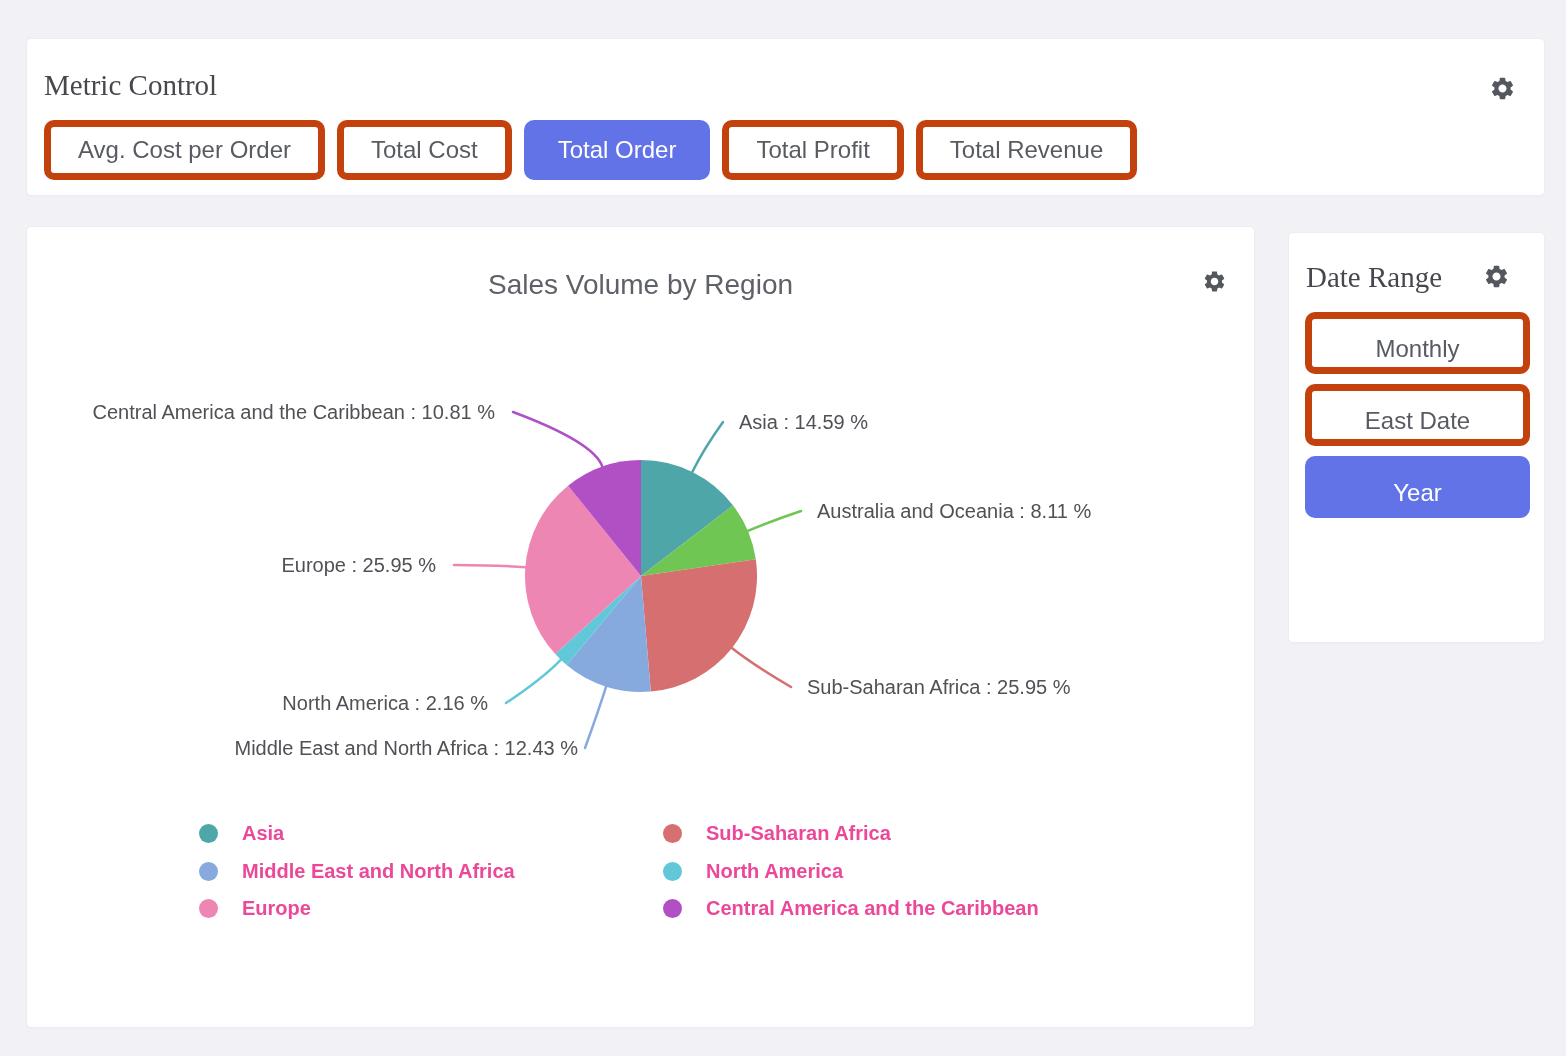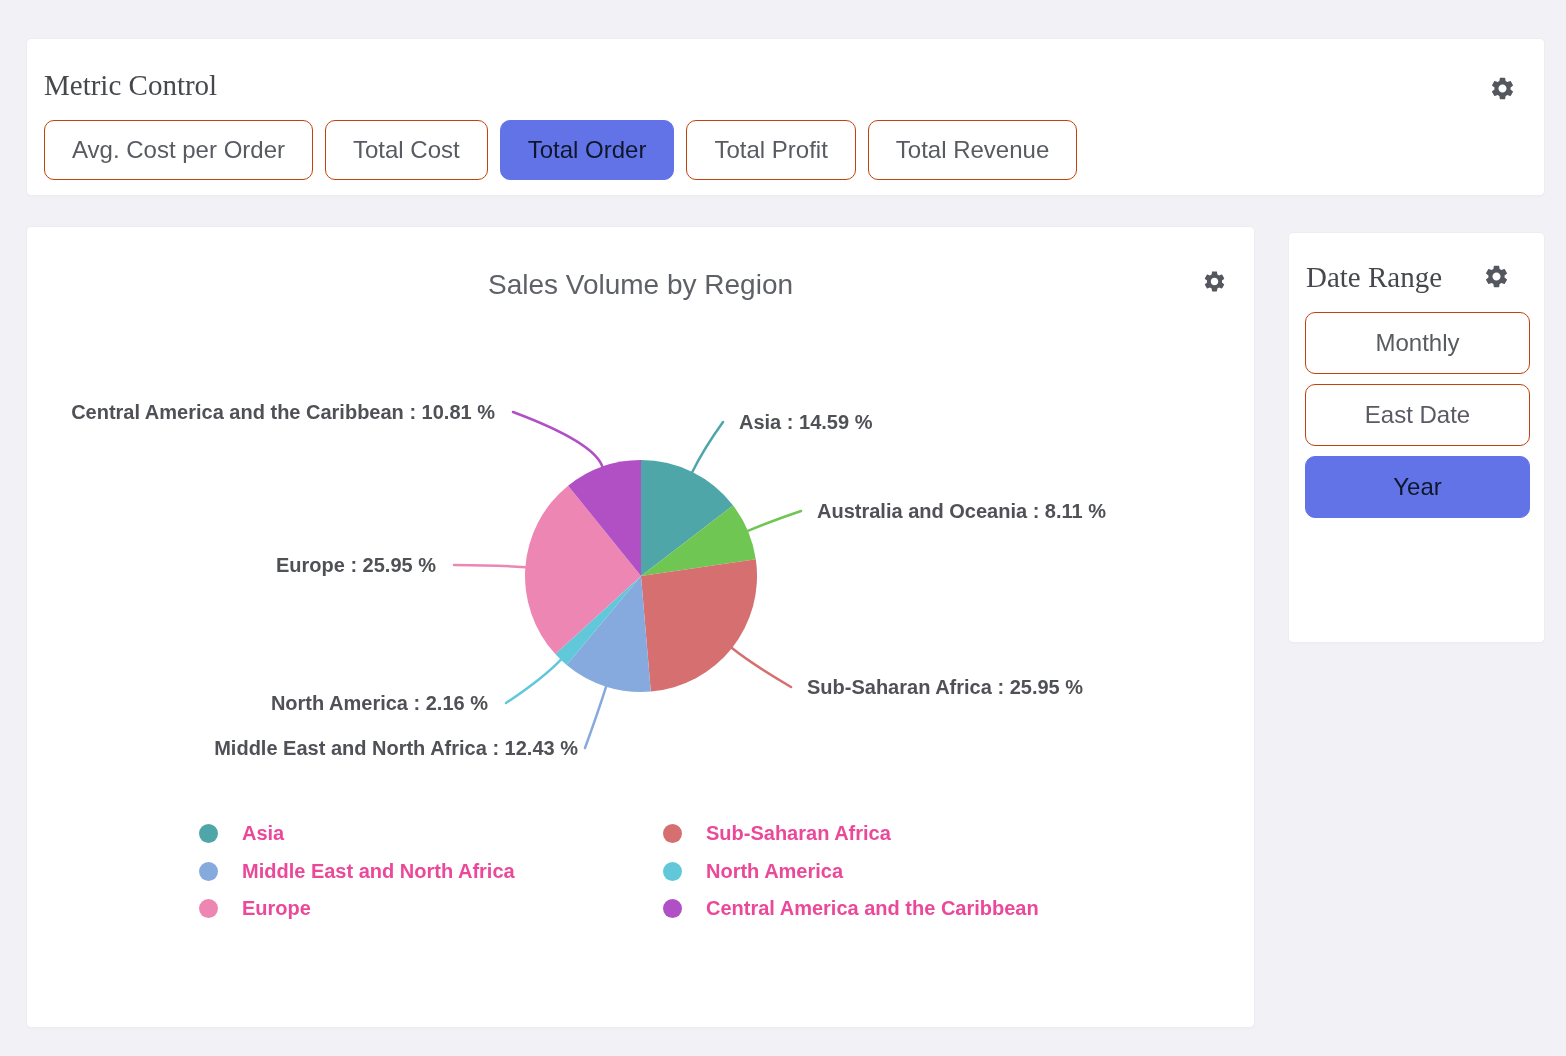--- a/index.html
+++ b/index.html
@@ -27,43 +27,43 @@
   .gear{position:absolute;cursor:pointer;line-height:0;}
   .metric-panel .gear{right:28px;top:36px;}
   .chart-panel .gear{right:27px;top:42px;}
   .date-panel .gear{right:34px;top:30px;}
   .gear svg{width:27px;height:27px;fill:#54575d;}
 
   .metric-buttons{
     position:absolute;left:17px;top:81px;display:flex;gap:12px;
   }
   button.pill{
-    height:60px;border-radius:10px;border:1px solid #c2410c;background:#fff;
+    height:60px;border-radius:10px;border:7px solid #c2410c;background:#fff;
     color:#595b62;font-size:24px;padding:0 27px;font-family:inherit;
     cursor:pointer;white-space:nowrap;
   }
   button.pill.selected{
-    background:var(--accent);border-color:var(--accent);color:#0f172a;
+    background:var(--accent);border-color:var(--accent);color:#ffffff;
   }
 
   .date-buttons{position:absolute;left:16px;top:79px;width:225px;}
   .date-buttons button.pill{
     display:block;width:100%;height:62px;margin-bottom:10px;padding:16px;
     text-align:center;
   }
 
   .chart-title{
     position:absolute;top:42px;left:0;width:100%;text-align:center;
     font-size:28px;color:#5e6167;
   }
 
   .pie-svg{position:absolute;left:0;top:0;}
   .pie-label{
     position:absolute;transform:translateY(-50%);
-    font-size:20px;font-weight:700;color:#4f5156;white-space:nowrap;
+    font-size:20px;font-weight:400;color:#4f5156;white-space:nowrap;
     pointer-events:none;
   }
 
   .legend{
     position:absolute;left:172px;top:588px;
     display:grid;grid-template-columns:464px auto;grid-auto-rows:37.4px;
     align-items:center;
   }
   .legend-item{display:flex;align-items:center;cursor:pointer;}
   .legend-dot{

